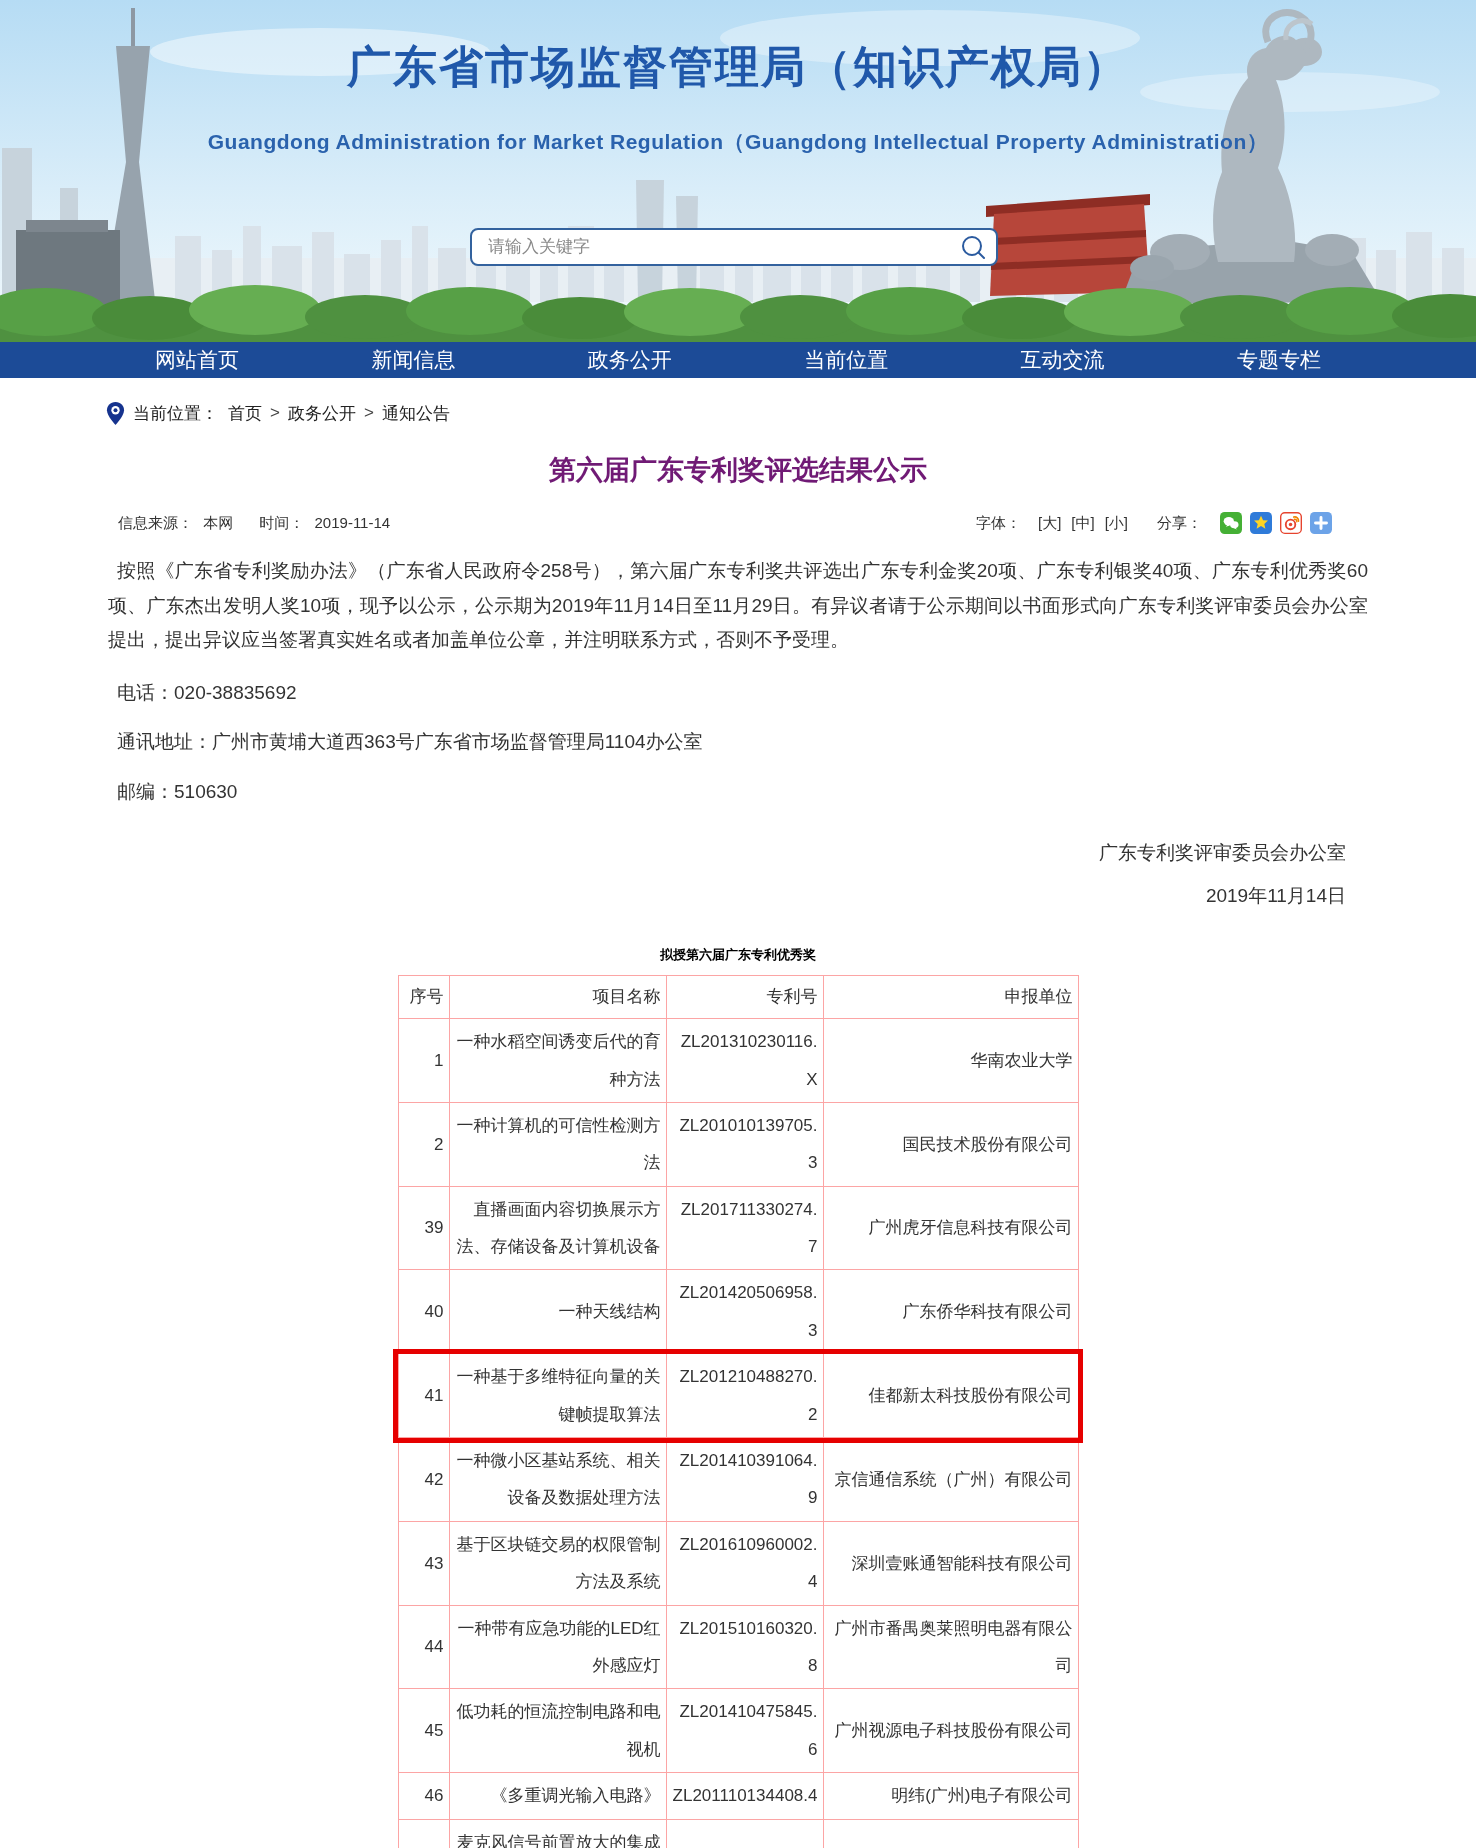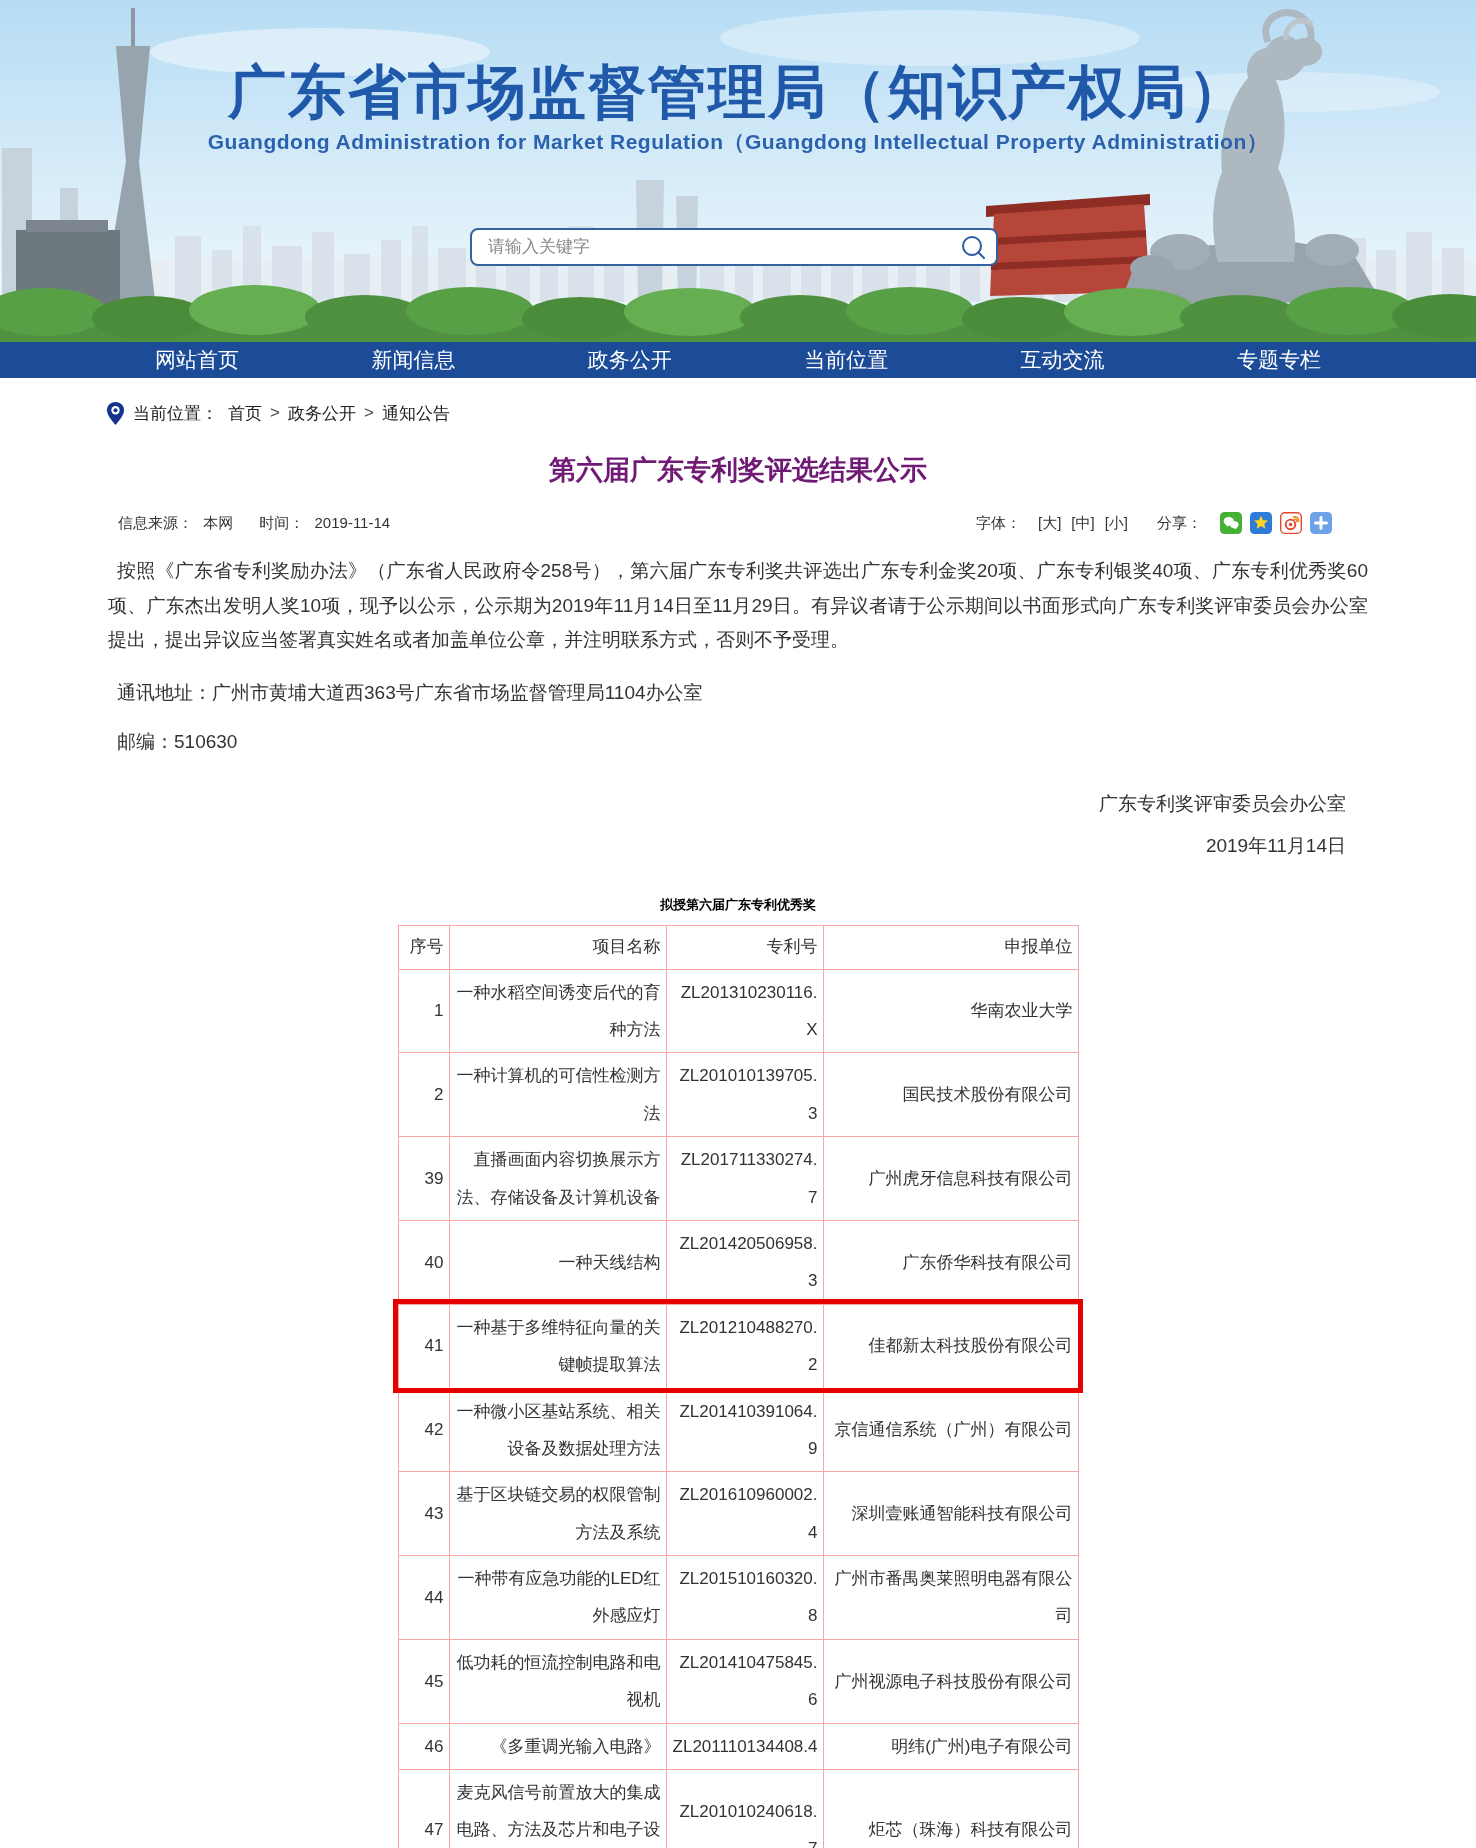--- a/index.html
+++ b/index.html
@@ -2,22 +2,22 @@
 <html><head>
 <meta charset="utf-8">
 <style>
   html,body{margin:0;padding:0;background:#fff;}
   body{font-family:"Liberation Sans","DejaVu Sans",sans-serif;color:#333;}
   .page{position:relative;width:1476px;height:1848px;overflow:hidden;background:#fff;margin:0 auto;}
 
   
   .banner{position:relative;width:1476px;height:342px;overflow:hidden;}
   .banner-bg{position:absolute;left:0;top:0;}
-  .banner-title{position:absolute;top:54px;left:0;width:100%;text-align:center;
-    font-size:58px;font-weight:bold;color:#2058aa;letter-spacing:2px;}
+  .banner-title{position:absolute;top:38px;left:0;width:100%;text-align:center;
+    font-size:44px;font-weight:bold;color:#2058aa;letter-spacing:2px;}
   .banner-subtitle{position:absolute;top:128px;left:0;width:100%;text-align:center;
     font-size:21px;font-weight:bold;color:#2a62ad;letter-spacing:.5px;}
   .search-box{position:absolute;top:228px;left:470px;width:528px;height:38px;background:#fff;
     border:2px solid #33629e;border-radius:8px;display:flex;align-items:center;
     padding:0 10px 0 14px;box-sizing:border-box;}
   .search-input{flex:1;border:none;outline:none;background:transparent;font-size:17px;color:#333;
     font-family:inherit;}
   .search-input::placeholder{color:#8a8a8a;}
   .search-btn{border:none;background:transparent;cursor:pointer;padding:0;display:flex;align-items:center;}
 
@@ -242,20 +242,21 @@
         <a class="share-icon">
           <svg width="22" height="22" viewBox="0 0 24 24">
             <rect width="24" height="24" rx="5" fill="#6ca3e8"></rect>
             <path d="M12 6 V18 M6 12 H18" stroke="#fff" stroke-width="3.2" stroke-linecap="round"></path>
           </svg>
         </a>
       </div>
     </div>
 
     <p class="body-p lead">按照《广东省专利奖励办法》（广东省人民政府令258号），第六届广东专利奖共评选出广东专利金奖20项、广东专利银奖40项、广东专利优秀奖60项、广东杰出发明人奖10项，现予以公示，公示期为2019年11月14日至11月29日。有异议者请于公示期间以书面形式向广东专利奖评审委员会办公室提出，提出异议应当签署真实姓名或者加盖单位公章，并注明联系方式，否则不予受理。</p>
+    <p class="contact">电话：020-38835692</p>
     <p class="contact">通讯地址：广州市黄埔大道西363号广东省市场监督管理局1104办公室</p>
     <p class="contact">邮编：510630</p>
 
     <div class="signature">
       <div>广东专利奖评审委员会办公室</div>
       <div>2019年11月14日</div>
     </div>
 
     <div class="table-title">拟授第六届广东专利优秀奖</div>
 

